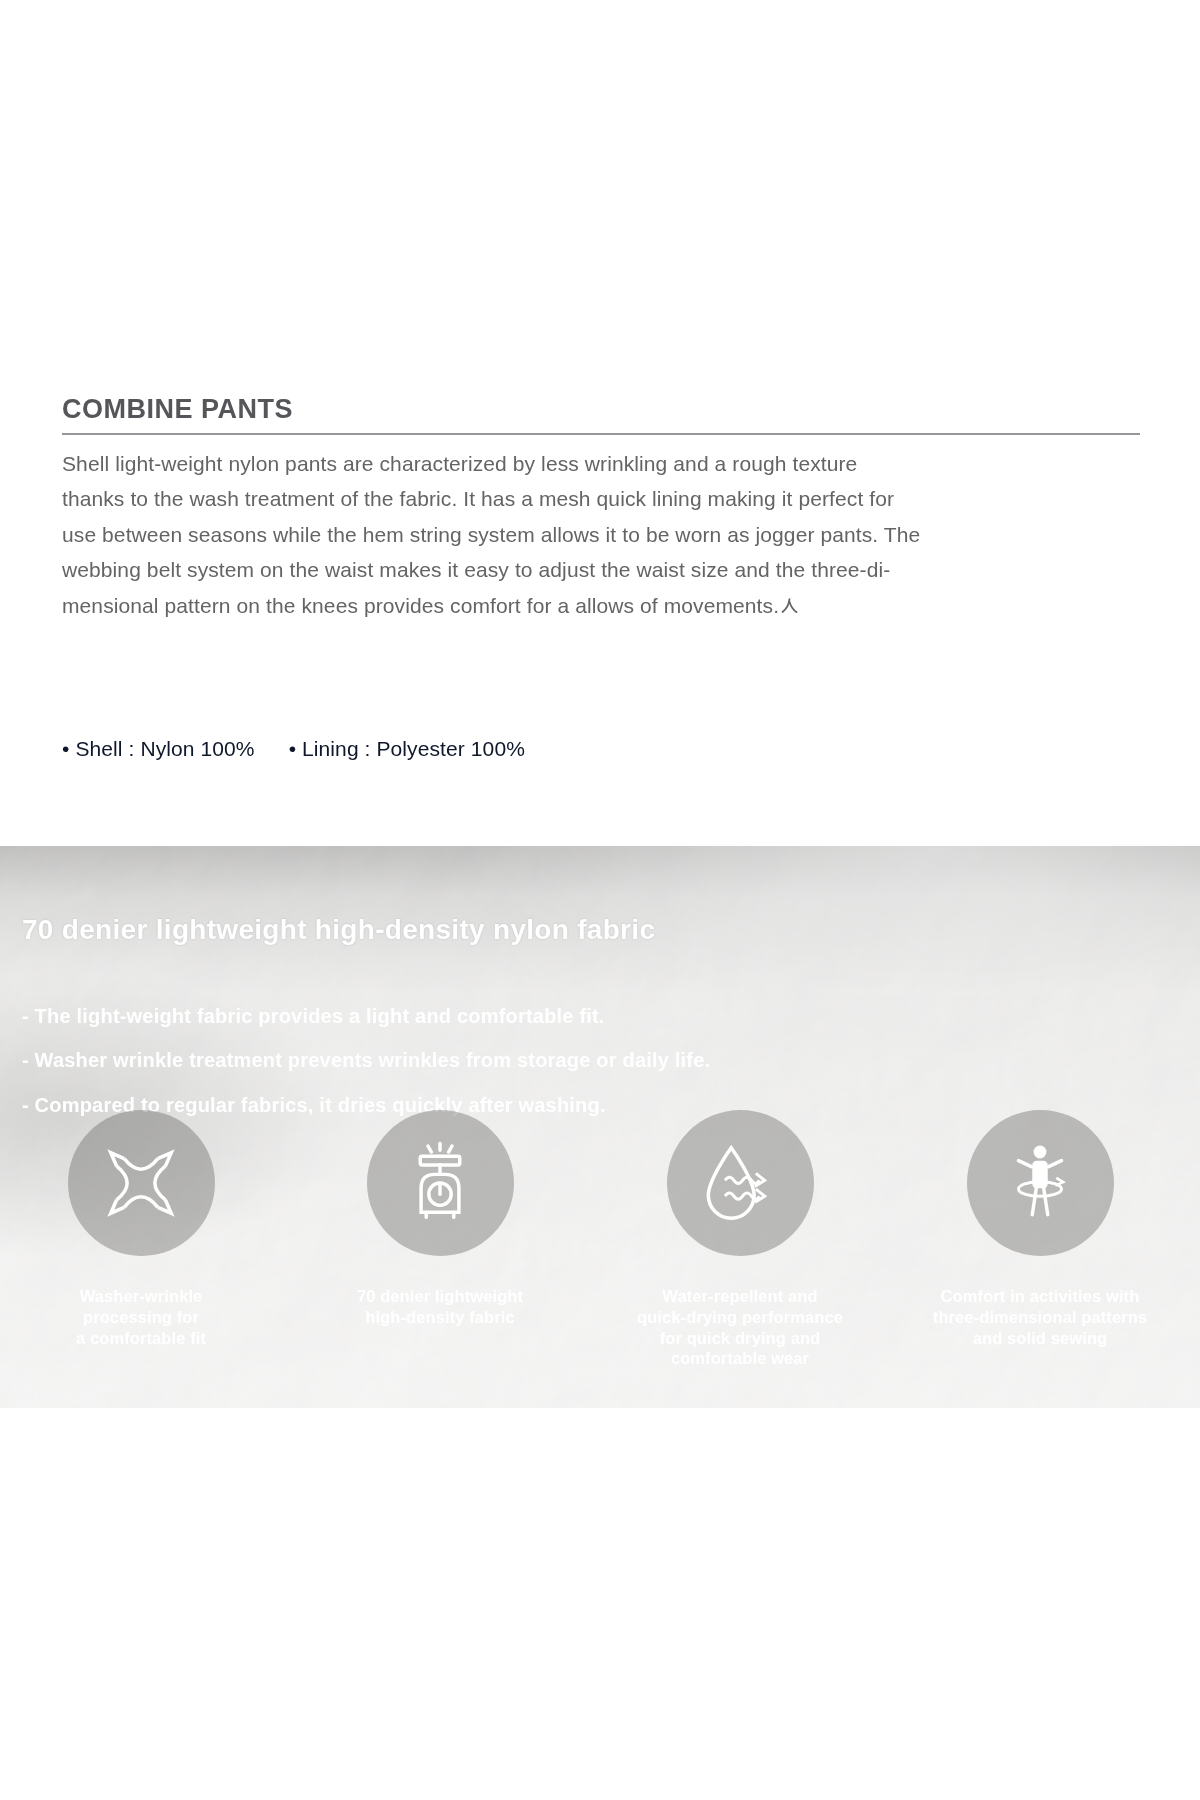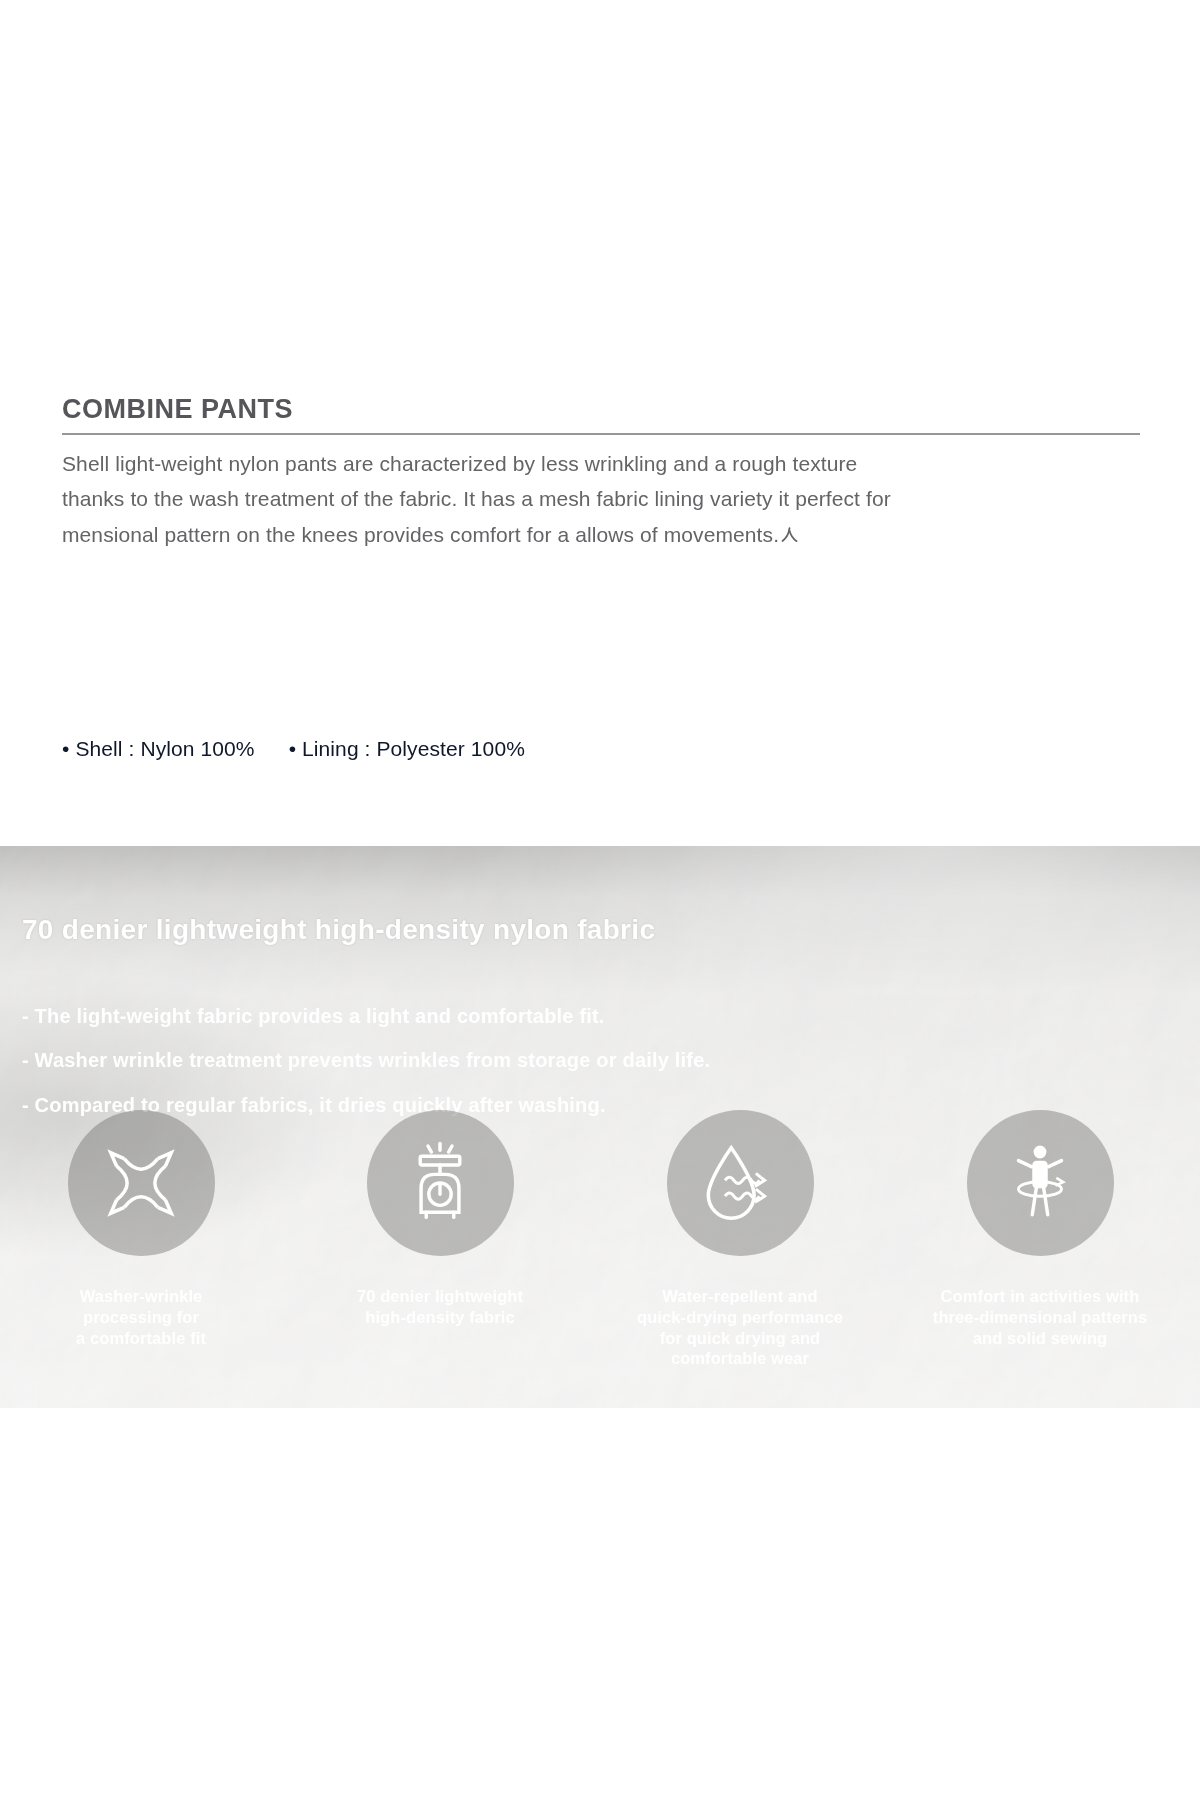--- a/index.html
+++ b/index.html
@@ -71,21 +71,23 @@
 </head>
 <body>
 
 <div class="canvas">
 
   <h1 class="product-title">COMBINE PANTS</h1>
   <div class="title-rule"></div>
 
   <p class="desc">
     <span class="dline">Shell light-weight nylon pants are characterized by less wrinkling and a rough texture</span>
-    <span class="dline">thanks to the wash treatment of the fabric. It has a mesh fabric lining variety it perfect for</span>
+    <span class="dline">thanks to the wash treatment of the fabric. It has a mesh quick lining making it perfect for</span>
+    <span class="dline">use between seasons while the hem string system allows it to be worn as jogger pants. The</span>
+    <span class="dline">webbing belt system on the waist makes it easy to adjust the waist size and the three-di-</span>
     <span class="dline"><span>mensional pattern on the knees provides comfort for a allows of movements.</span><span class="glyph"><svg width="17" height="19" viewBox="0 0 20 20">
             <path d="M10,2.5 C9.4,8 5.8,14.5 1.8,17.6" stroke="#646467" stroke-width="2.1" fill="none" stroke-linecap="round"></path>
             <path d="M10,5.5 C11.4,10.5 14.8,15.5 18.4,17.8" stroke="#646467" stroke-width="2.1" fill="none" stroke-linecap="round"></path>
           </svg></span></span>
   </p>
 
   <div class="specs">
     <span class="spec">• Shell : Nylon 100%</span><span class="spec">• Lining : Polyester 100%</span>
   </div>
 

